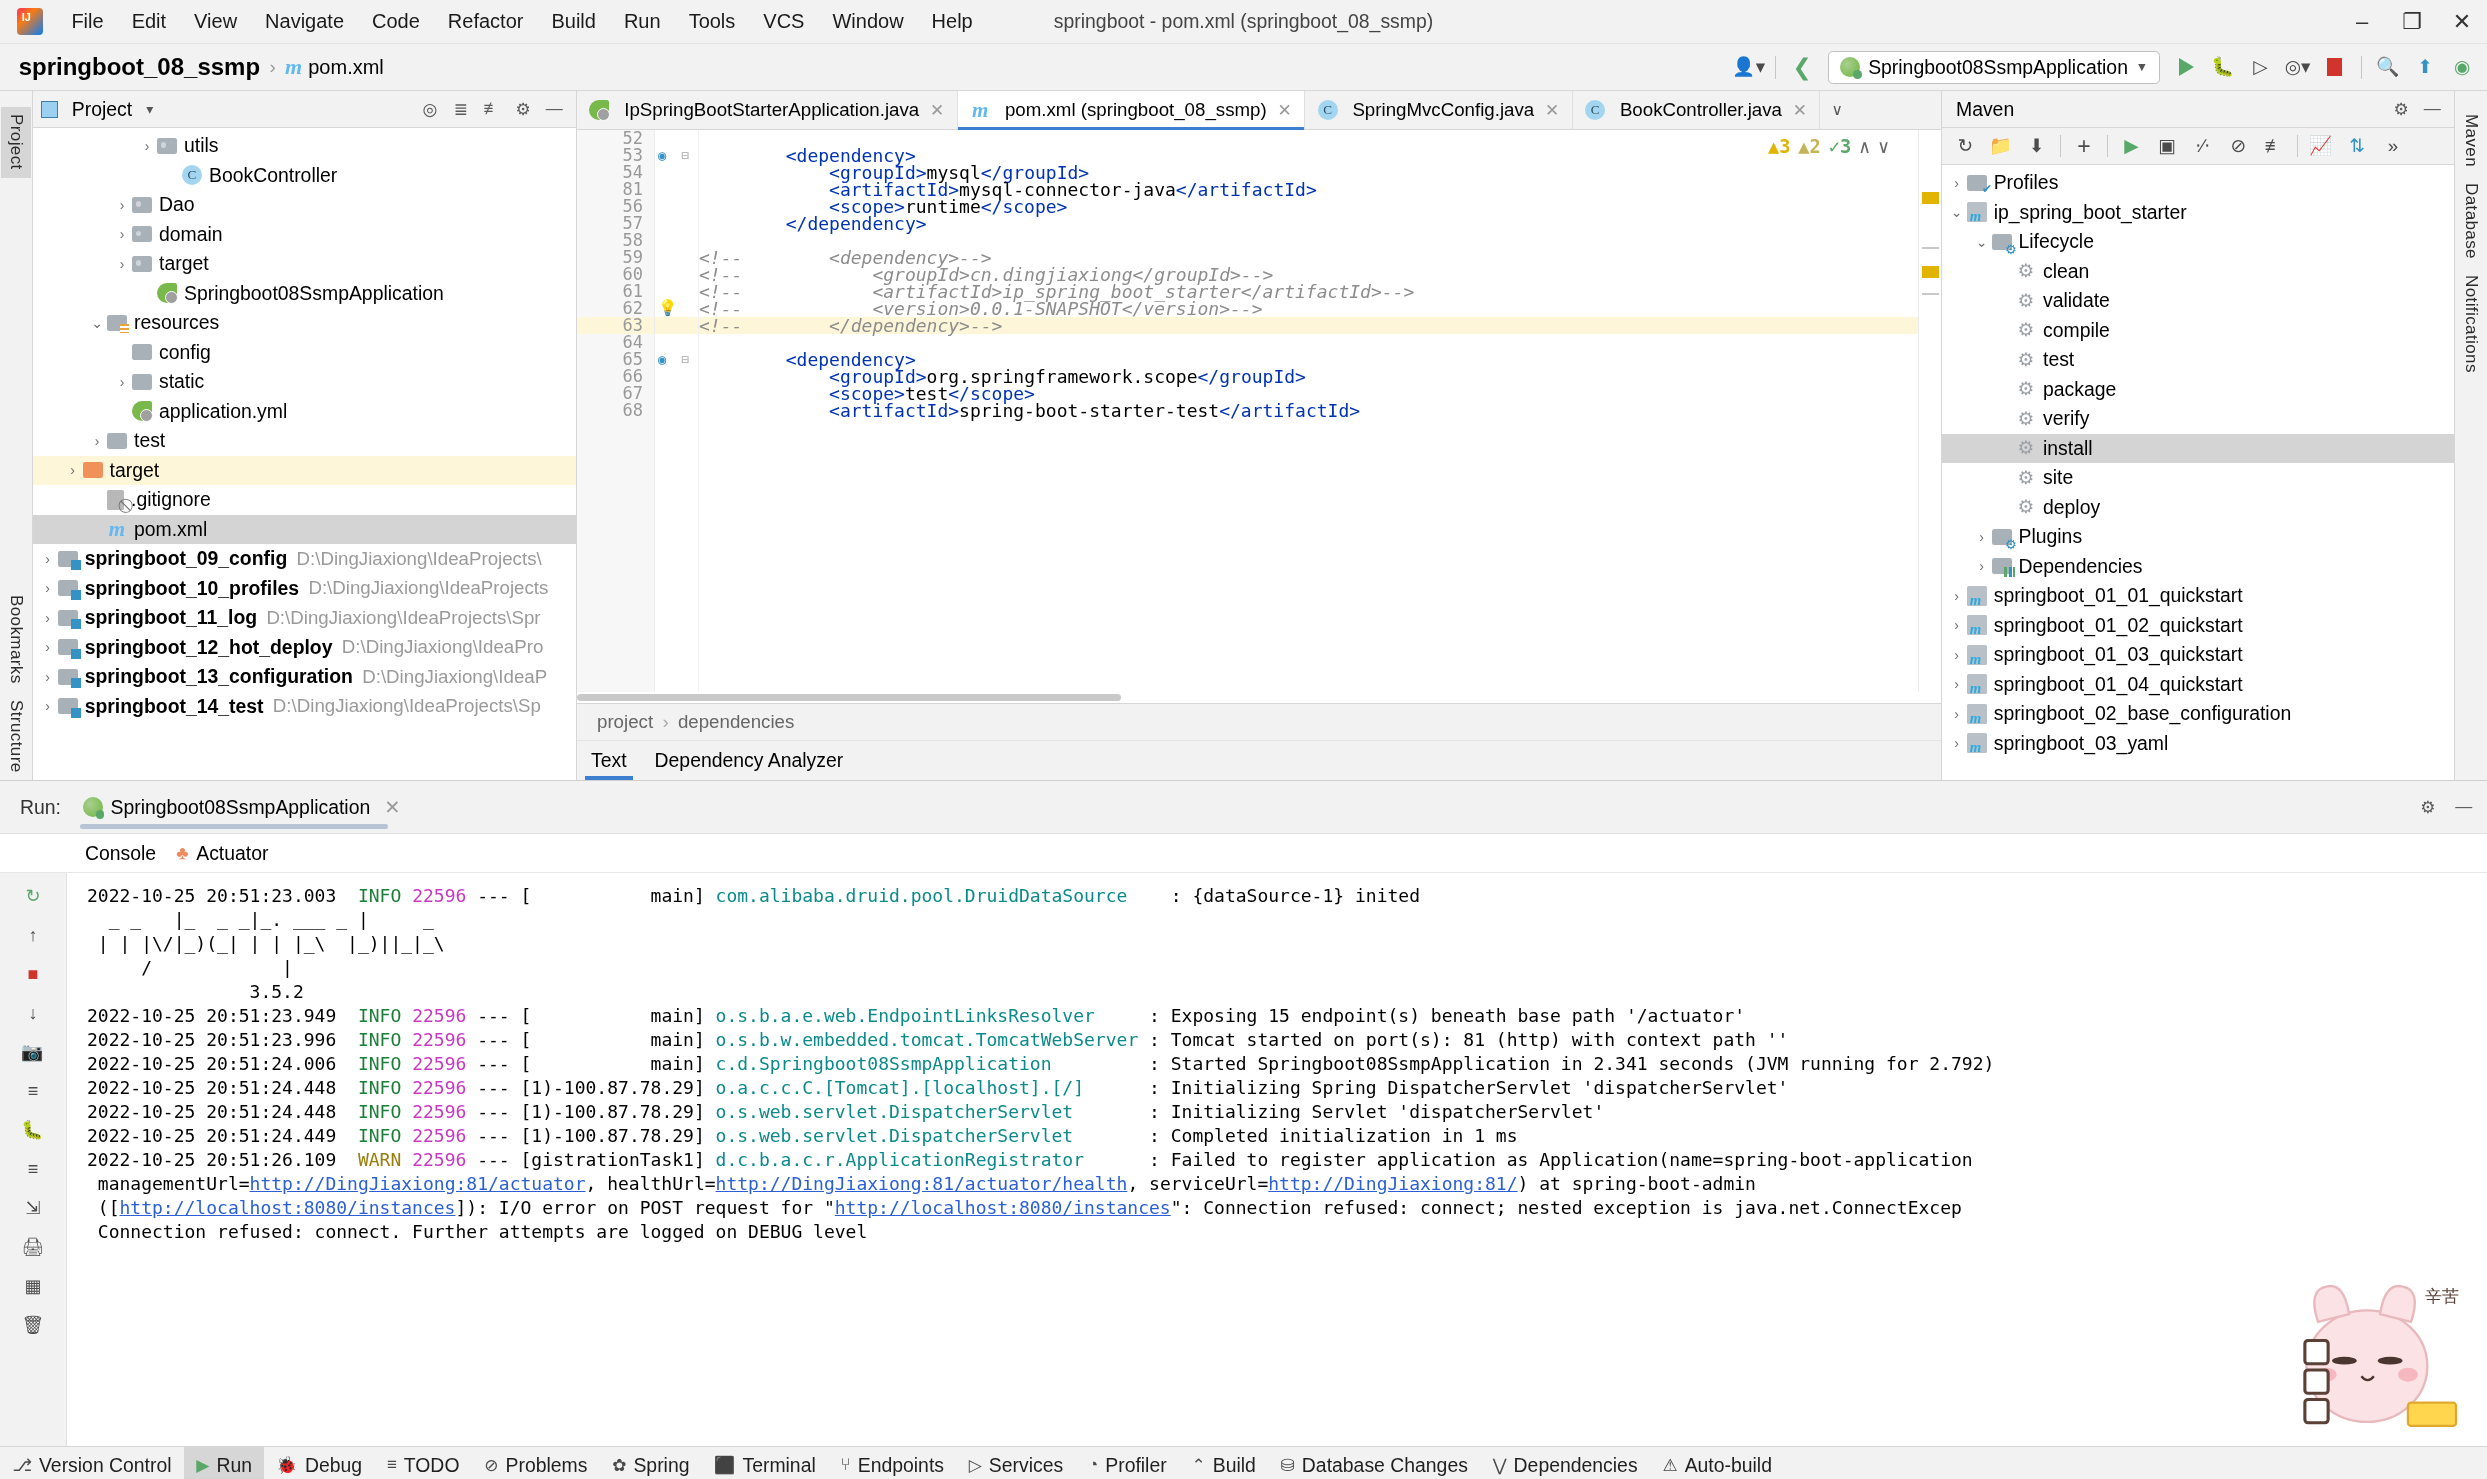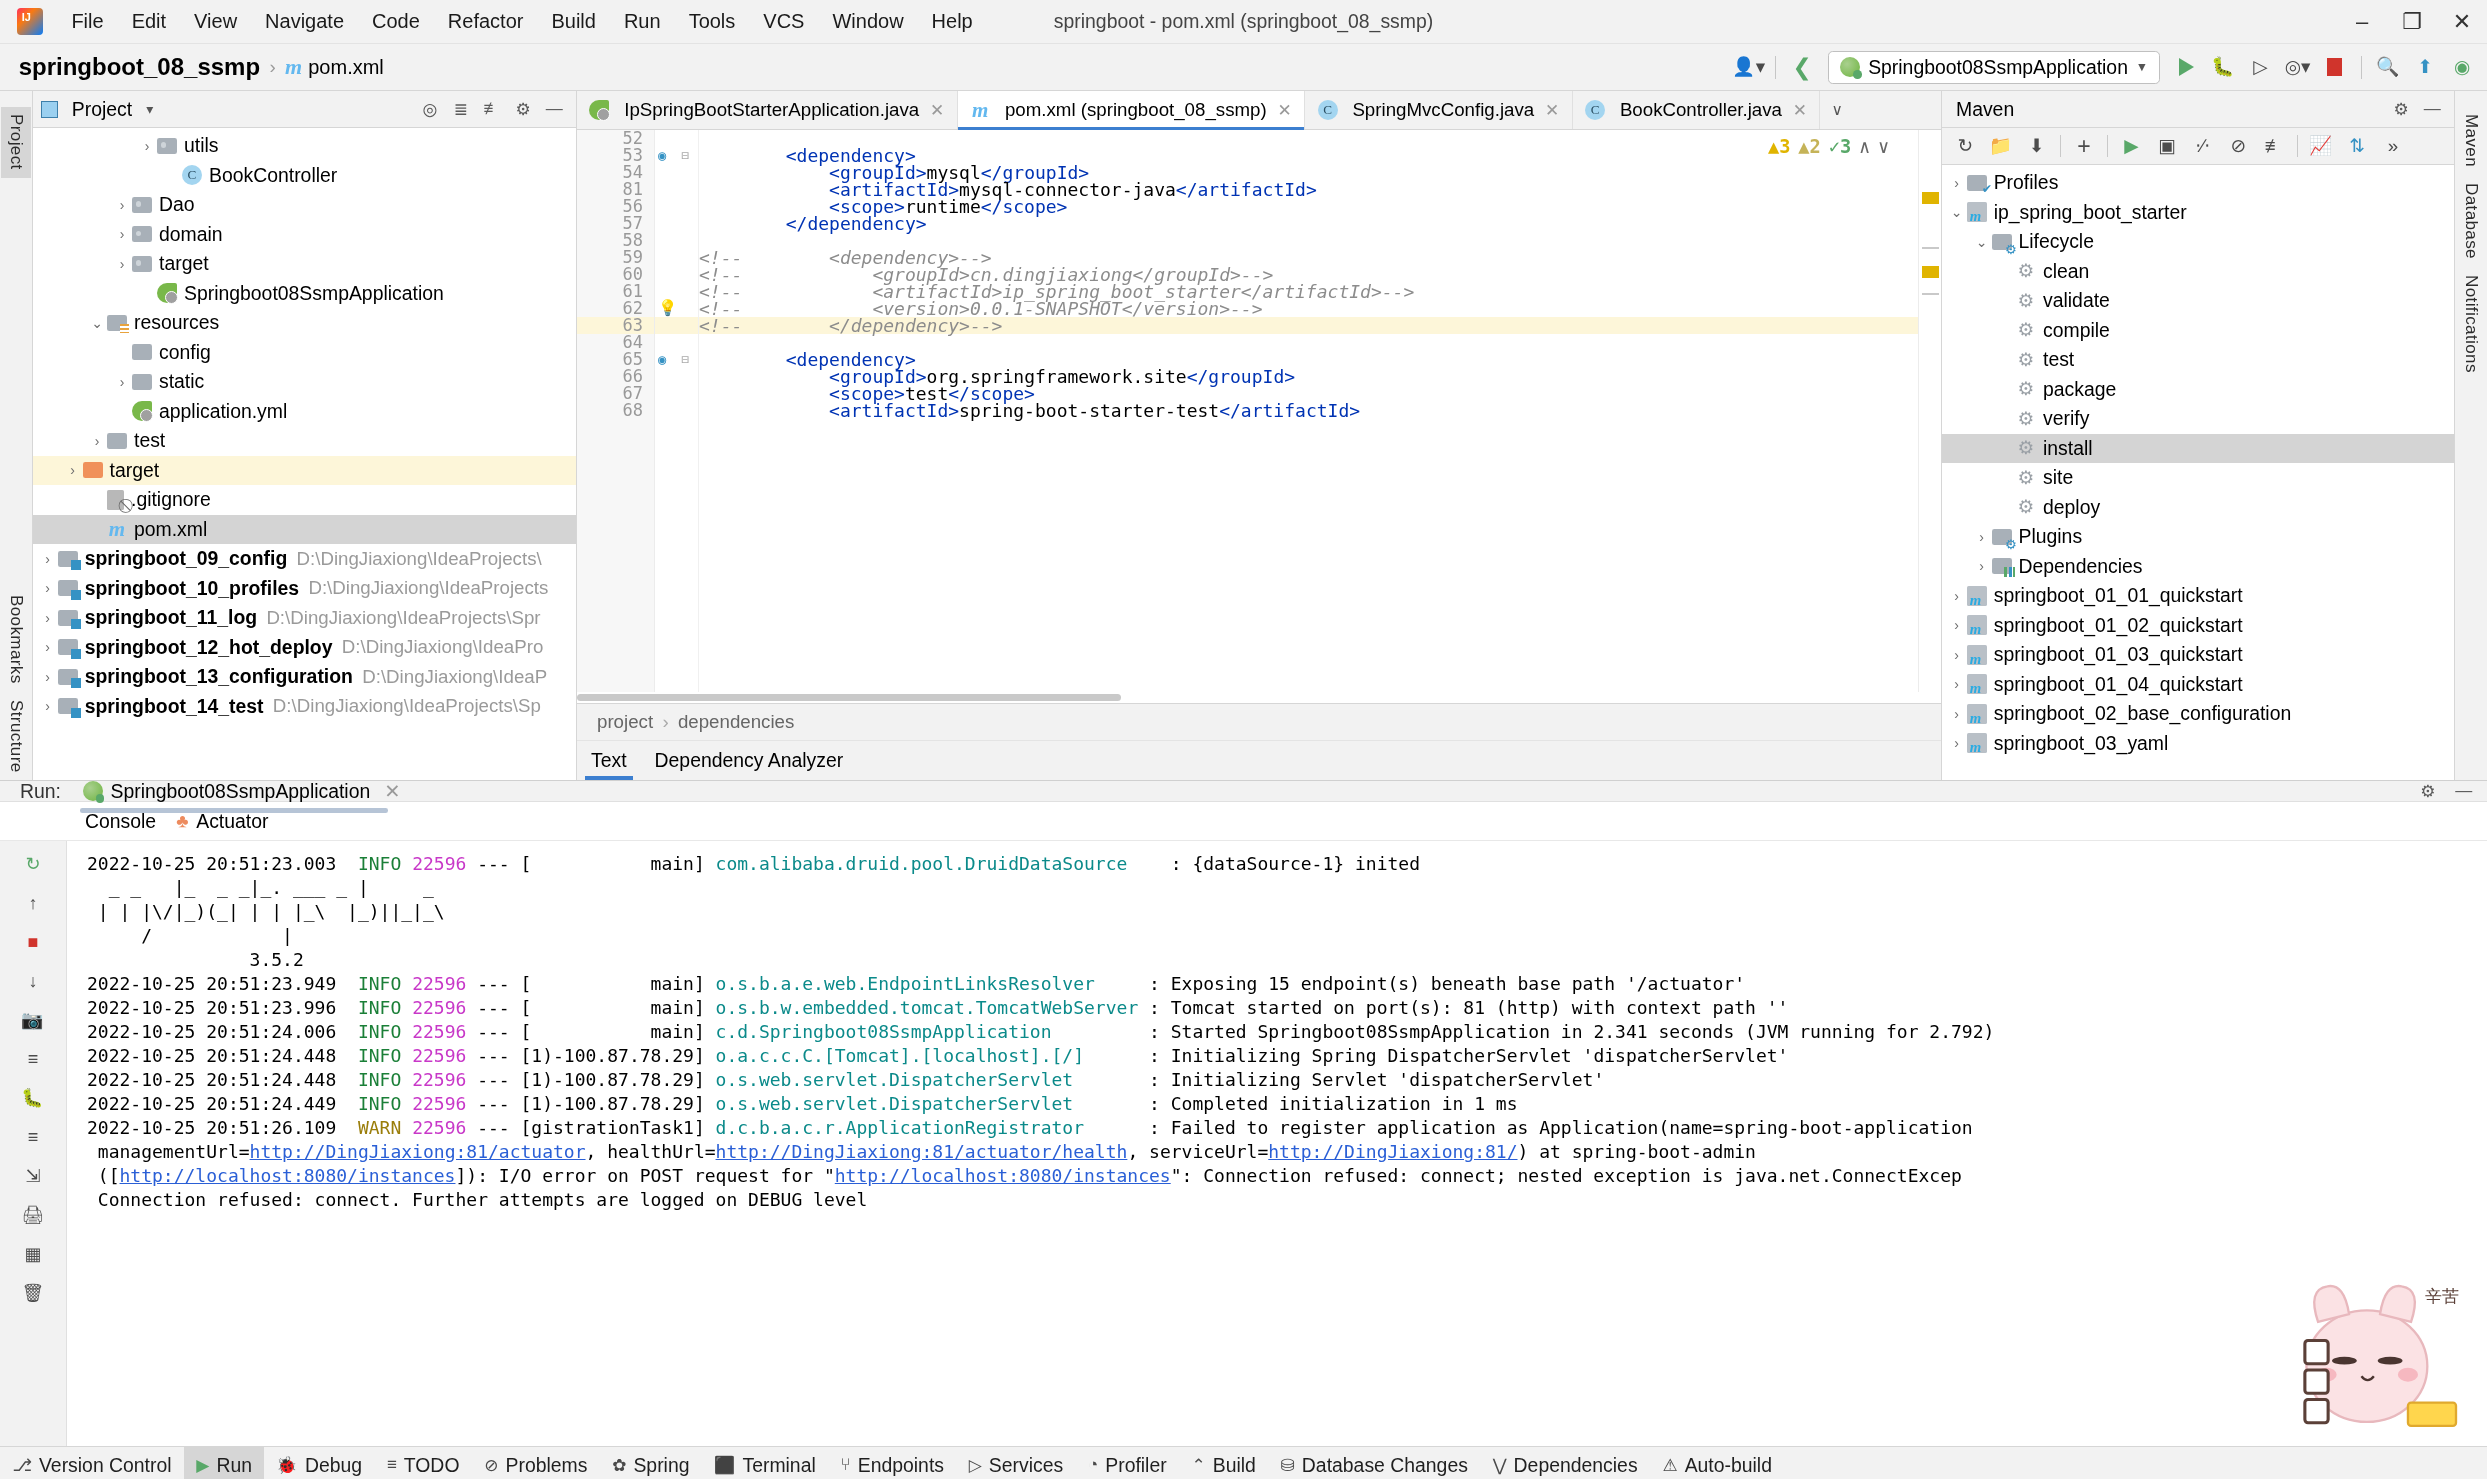--- a/index.html
+++ b/index.html
@@ -301,21 +301,21 @@
   }
   .mvn-tb-icon {
     width: 31px; height: 29.5px; display:flex; align-items:center;
     justify-content:center; color:#4c4c4c; font-size: 18.7px;
   }
   .mvn-div { width:0.8px; height:22px; background:#c9c9c9; margin: 0 3.1px; }
 
   
   .runwin { height: 666px; display: flex; flex-direction: column; background:#fff; }
   .run-header {
-    height: 22px; background: #f2f2f2; display: flex; align-items: center;
+    height: 54px; background: #f2f2f2; display: flex; align-items: center;
     gap: 12.4px; padding-left: 20px; border-top: 0.8px solid #d0d0d0;
     border-bottom: 0.8px solid #e0e0e0; position: relative;
   }
   .run-label { font-size: 19.4px; color: #333; }
   .run-tab {
     display: flex; align-items: center; gap: 7.8px; font-size: 19.4px;
     padding: 3.1px 9.3px; position: relative;
   }
   .run-tab::after {
     content:""; position:absolute; left:6.2px; right:22px; bottom:-7px; height:4.7px;
@@ -631,21 +631,21 @@
           <div class="cline"><span><span class="txtc">            </span><span class="tagc">&lt;scope&gt;</span><span class="txtc">runtime</span><span class="tagc">&lt;/scope&gt;</span><span class="txtc"></span></span></div>
           <div class="cline"><span><span class="txtc">        </span><span class="tagc">&lt;/dependency&gt;</span><span class="txtc"></span></span></div>
           <div class="cline"><span></span></div>
           <div class="cline"><span class="cmt">&lt;!--        &lt;dependency&gt;--&gt;</span></div>
           <div class="cline"><span class="cmt">&lt;!--            &lt;groupId&gt;cn.dingjiaxiong&lt;/groupId&gt;--&gt;</span></div>
           <div class="cline"><span class="cmt">&lt;!--            &lt;artifactId&gt;ip_spring_boot_starter&lt;/artifactId&gt;--&gt;</span></div>
           <div class="cline"><span class="cmt">&lt;!--            &lt;version&gt;0.0.1-SNAPSHOT&lt;/version&gt;--&gt;</span></div>
           <div class="cline hlrow"><span class="cmt">&lt;!--        &lt;/dependency&gt;--&gt;</span></div>
           <div class="cline"><span></span></div>
           <div class="cline"><span><span class="txtc">        </span><span class="tagc">&lt;dependency&gt;</span><span class="txtc"></span></span></div>
-          <div class="cline"><span><span class="txtc">            </span><span class="tagc">&lt;groupId&gt;</span><span class="txtc">org.springframework.site</span><span class="tagc">&lt;/groupId&gt;</span><span class="txtc"></span></span></div>
+          <div class="cline"><span><span class="txtc">            </span><span class="tagc">&lt;groupId&gt;</span><span class="txtc">org.springframework.scope</span><span class="tagc">&lt;/groupId&gt;</span><span class="txtc"></span></span></div>
           <div class="cline"><span><span class="txtc">            </span><span class="tagc">&lt;scope&gt;</span><span class="txtc">test</span><span class="tagc">&lt;/scope&gt;</span><span class="txtc"></span></span></div>
           <div class="cline"><span><span class="txtc">            </span><span class="tagc">&lt;artifactId&gt;</span><span class="txtc">spring-boot-starter-test</span><span class="tagc">&lt;/artifactId&gt;</span><span class="txtc"></span></span></div>
         </div>
       <div class="insp-badges">
         <span class="tri-y">▲<span>3</span></span>
         <span class="tri-g">▲<span>2</span></span>
         <span class="chk">✓<span>3</span></span>
         <span style="color:#666">∧</span>
         <span style="color:#666">∨</span>
       </div>

